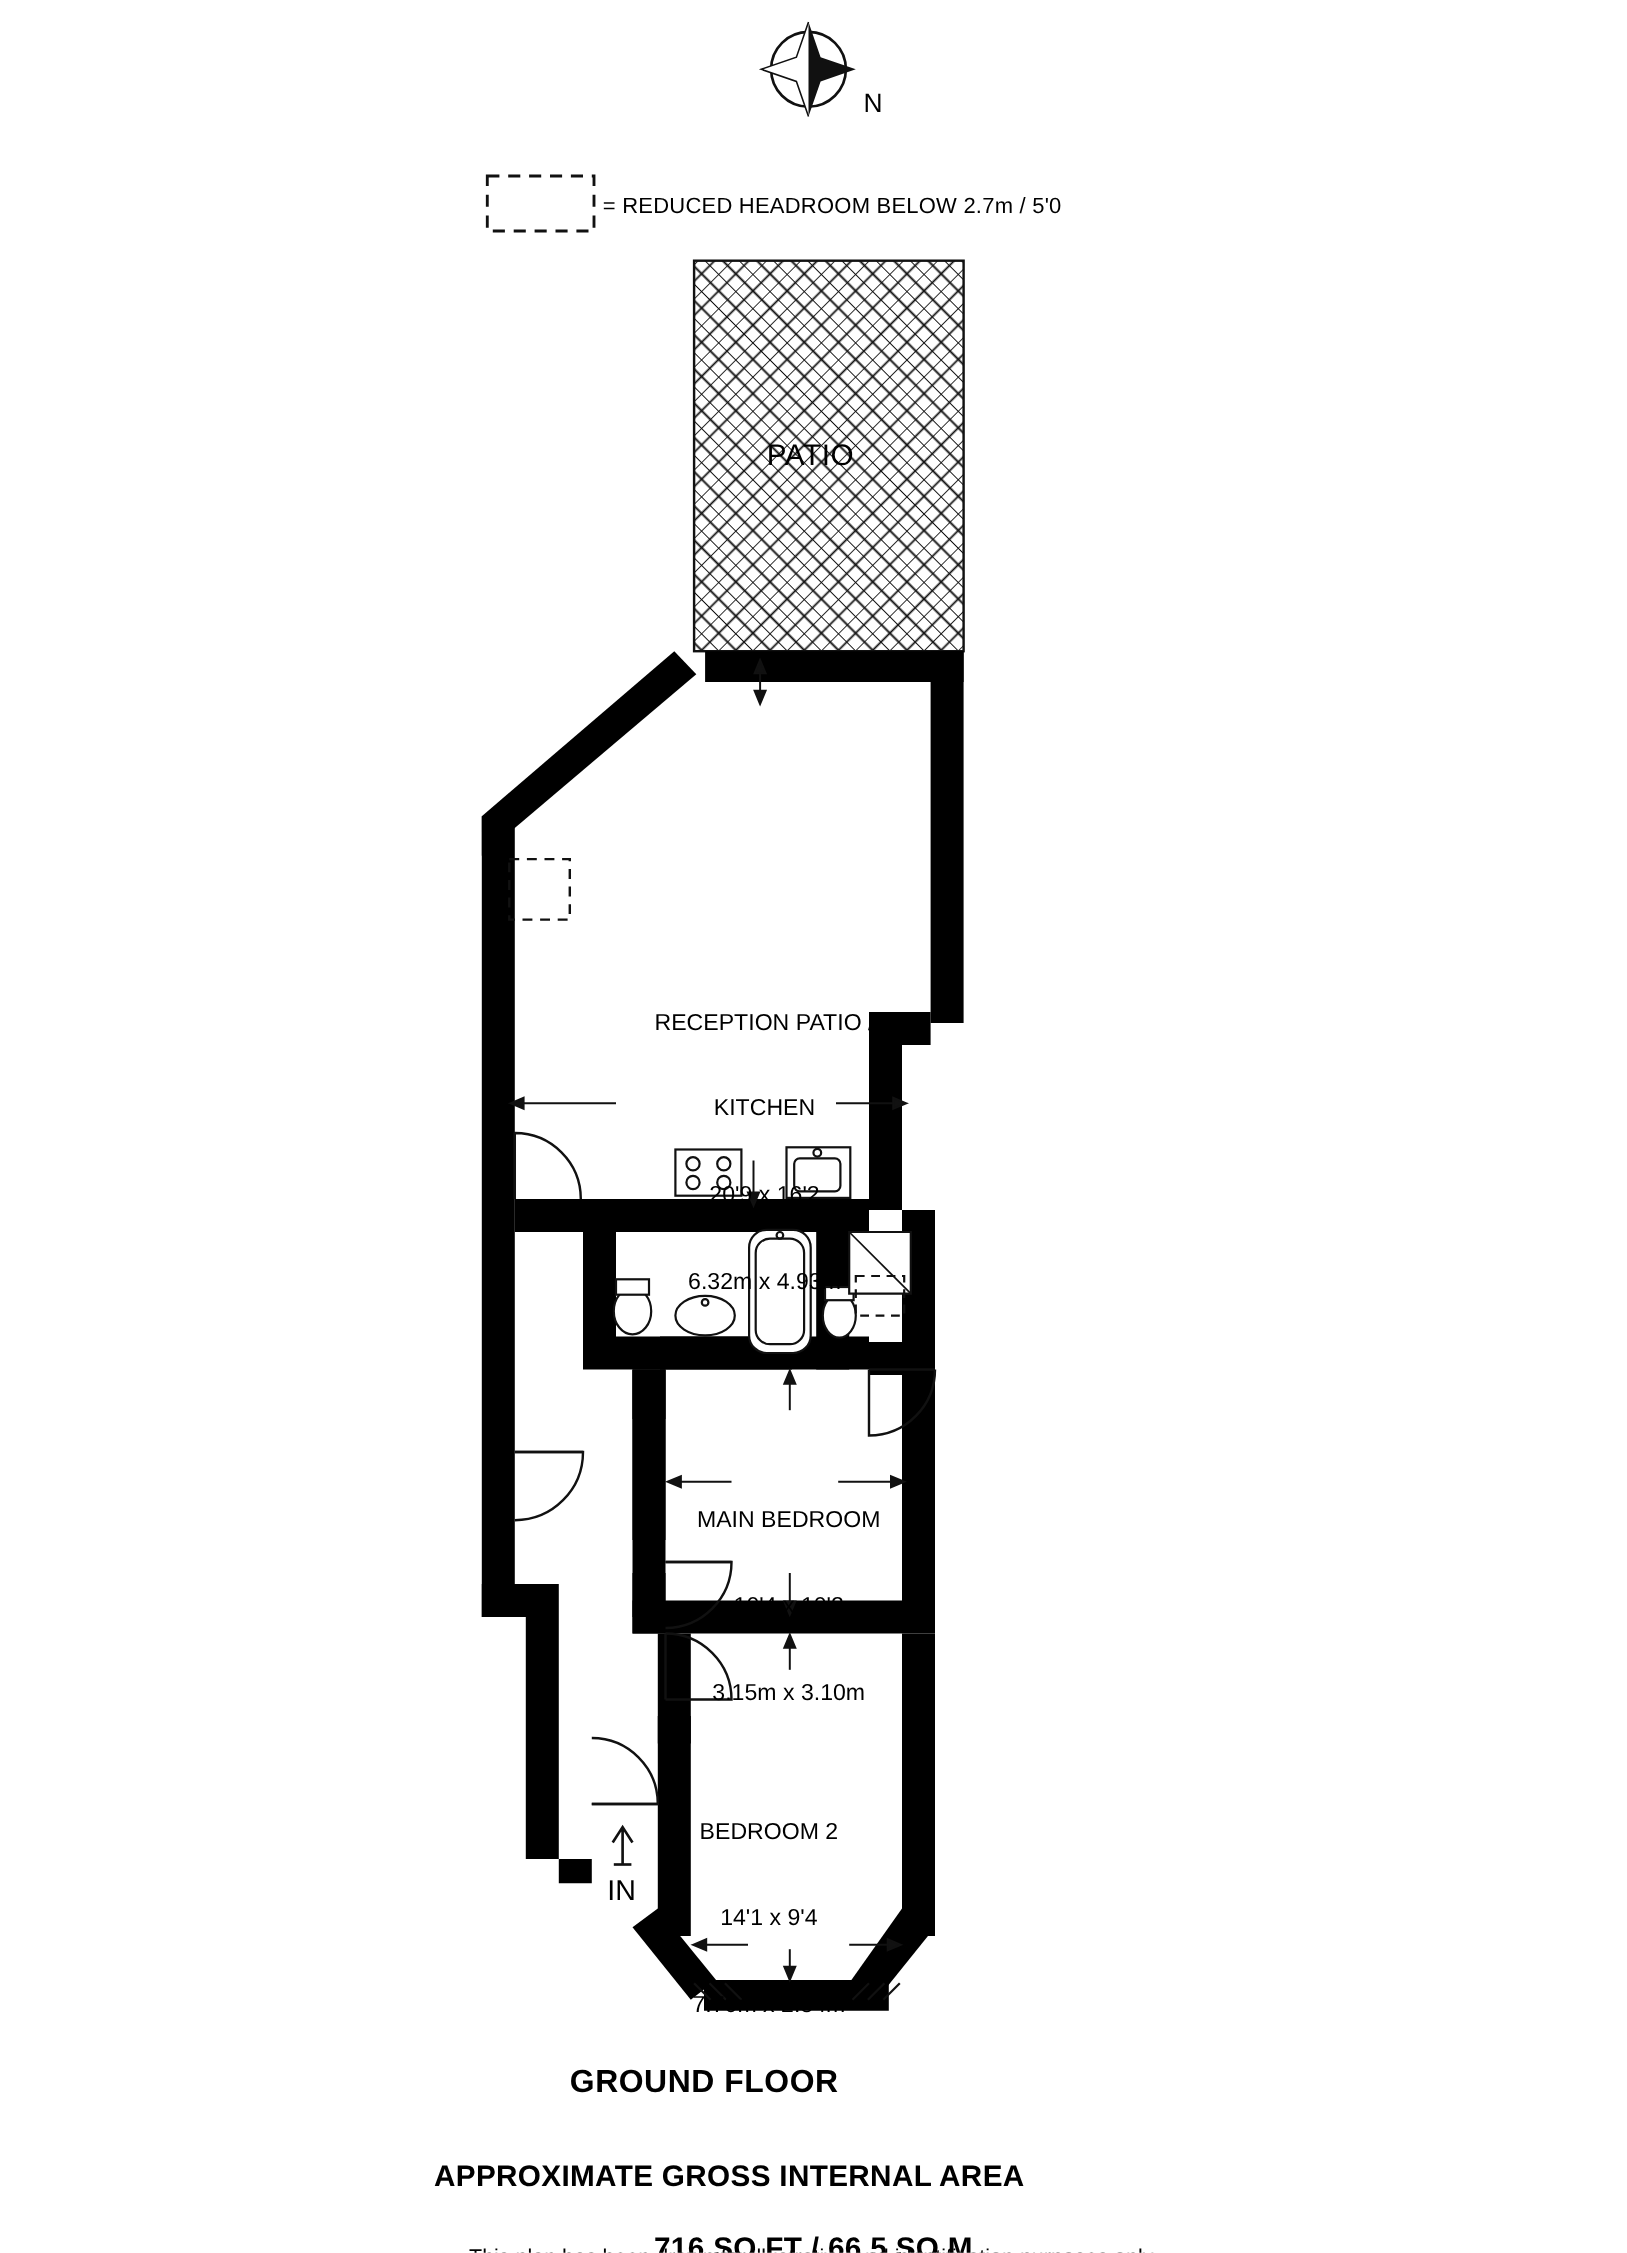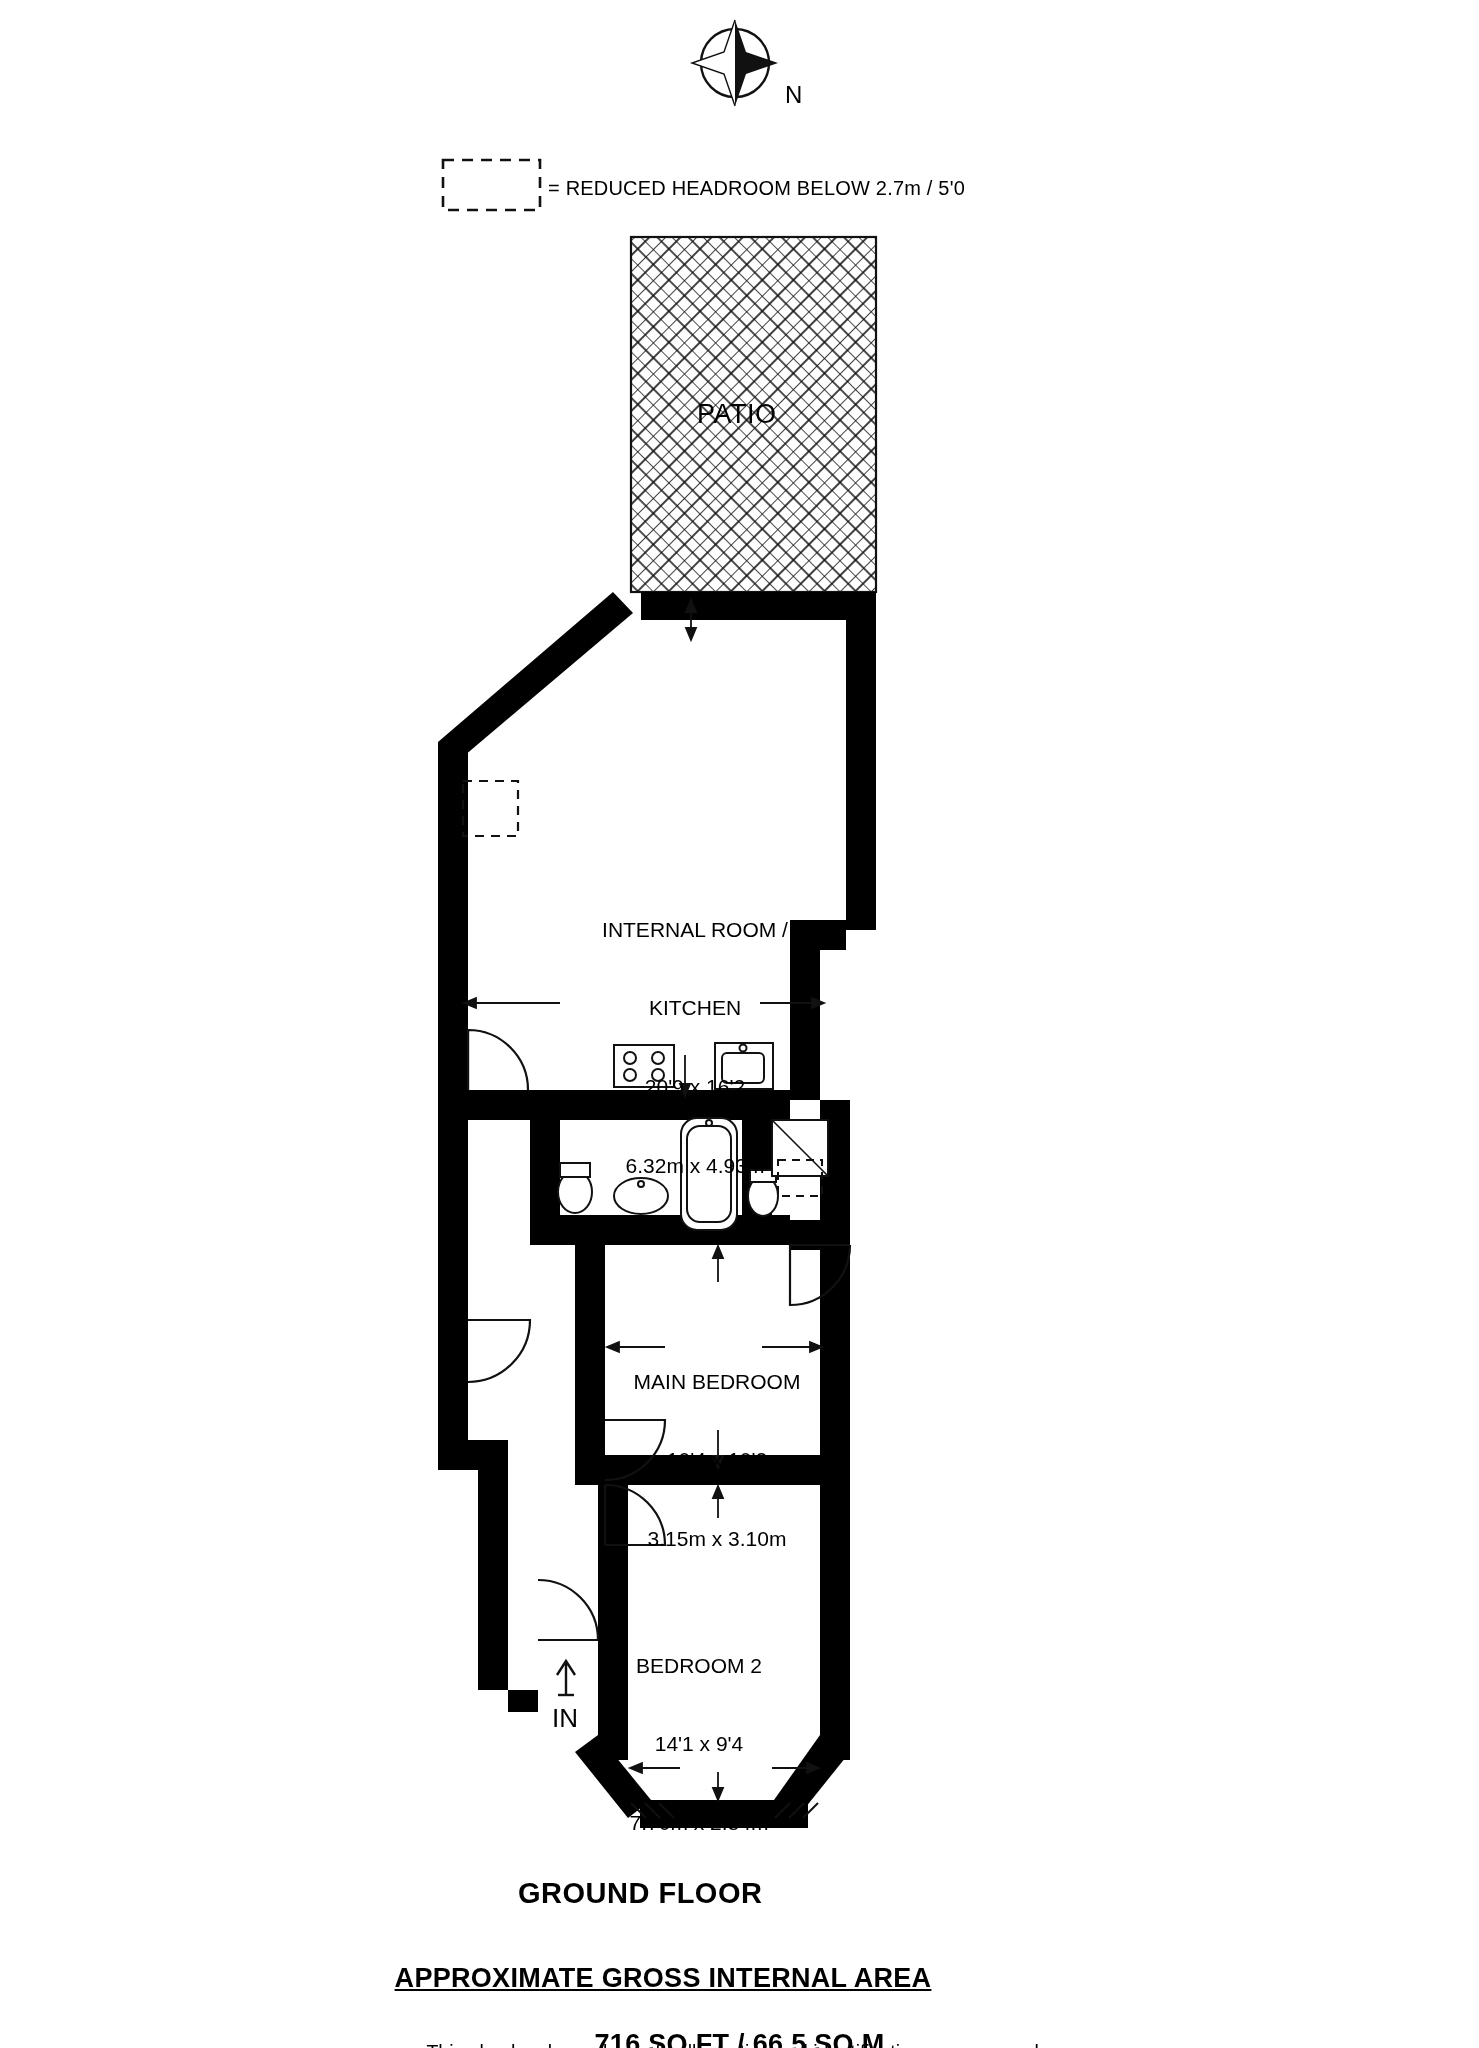--- a/index.html
+++ b/index.html
@@ -245,21 +245,21 @@
 
 <div>
 
   <div class="txt compass-n" style="left:785px; top:80px;">N</div>
 
   <div class="txt legend-label" style="left:548px; top:176px;">= REDUCED HEADROOM BELOW 2.7m / 5'0</div>
 
   <div class="txt patio-label" style="left:697px; top:398px;">PATIO</div>
 
   <div class="txt room-label" style="left:545px; top:864px; width:300px;">
-    <span class="dim">INTERNAL ROOM /</span>
+    <span class="dim">RECEPTION PATIO /</span>
     <span class="dim">KITCHEN</span>
     <span class="dim">20'9 x 16'2</span>
     <span class="dim">6.32m x 4.93m</span>
   </div>
 
   <div class="txt room-label" style="left:562px; top:1316px; width:310px;">
     <span class="dim">MAIN BEDROOM</span>
     <span class="dim">10'4 x 10'2</span>
     <span class="dim">3.15m x 3.10m</span>
   </div>
@@ -267,19 +267,19 @@
   <div class="txt room-label" style="left:554px; top:1600px; width:290px;">
     <span class="dim">BEDROOM 2</span>
     <span class="dim">14'1 x 9'4</span>
     <span class="dim">7.70m x 2.84m</span>
   </div>
 
   <div class="txt in-label" style="left:552px; top:1702px;">IN</div>
 
   <div class="txt floor-title" style="left:518px; top:1875px;text-align:center;">GROUND FLOOR</div>
 
-  <div class="txt area-title" style="left:0px; top:1962px; width:1326px;text-decoration:underline;">APPROXIMATE GROSS INTERNAL AREA</div>
+  <div class="txt area-title" style="left:0px; top:1962px; width:1326px;">APPROXIMATE GROSS INTERNAL AREA</div>
 
   <div class="txt area-title" style="left:0px; top:1996px; width:1479px;margin-top:32px;">716 SQ FT / 66.5 SQ M</div>
 
   <div class="txt disclaimer" style="left:0px; top:2040px; width:1479px;">This plan has been drawn for illustrative and identification purposes only.</div>
 
 </div>
 
 </body></html>

